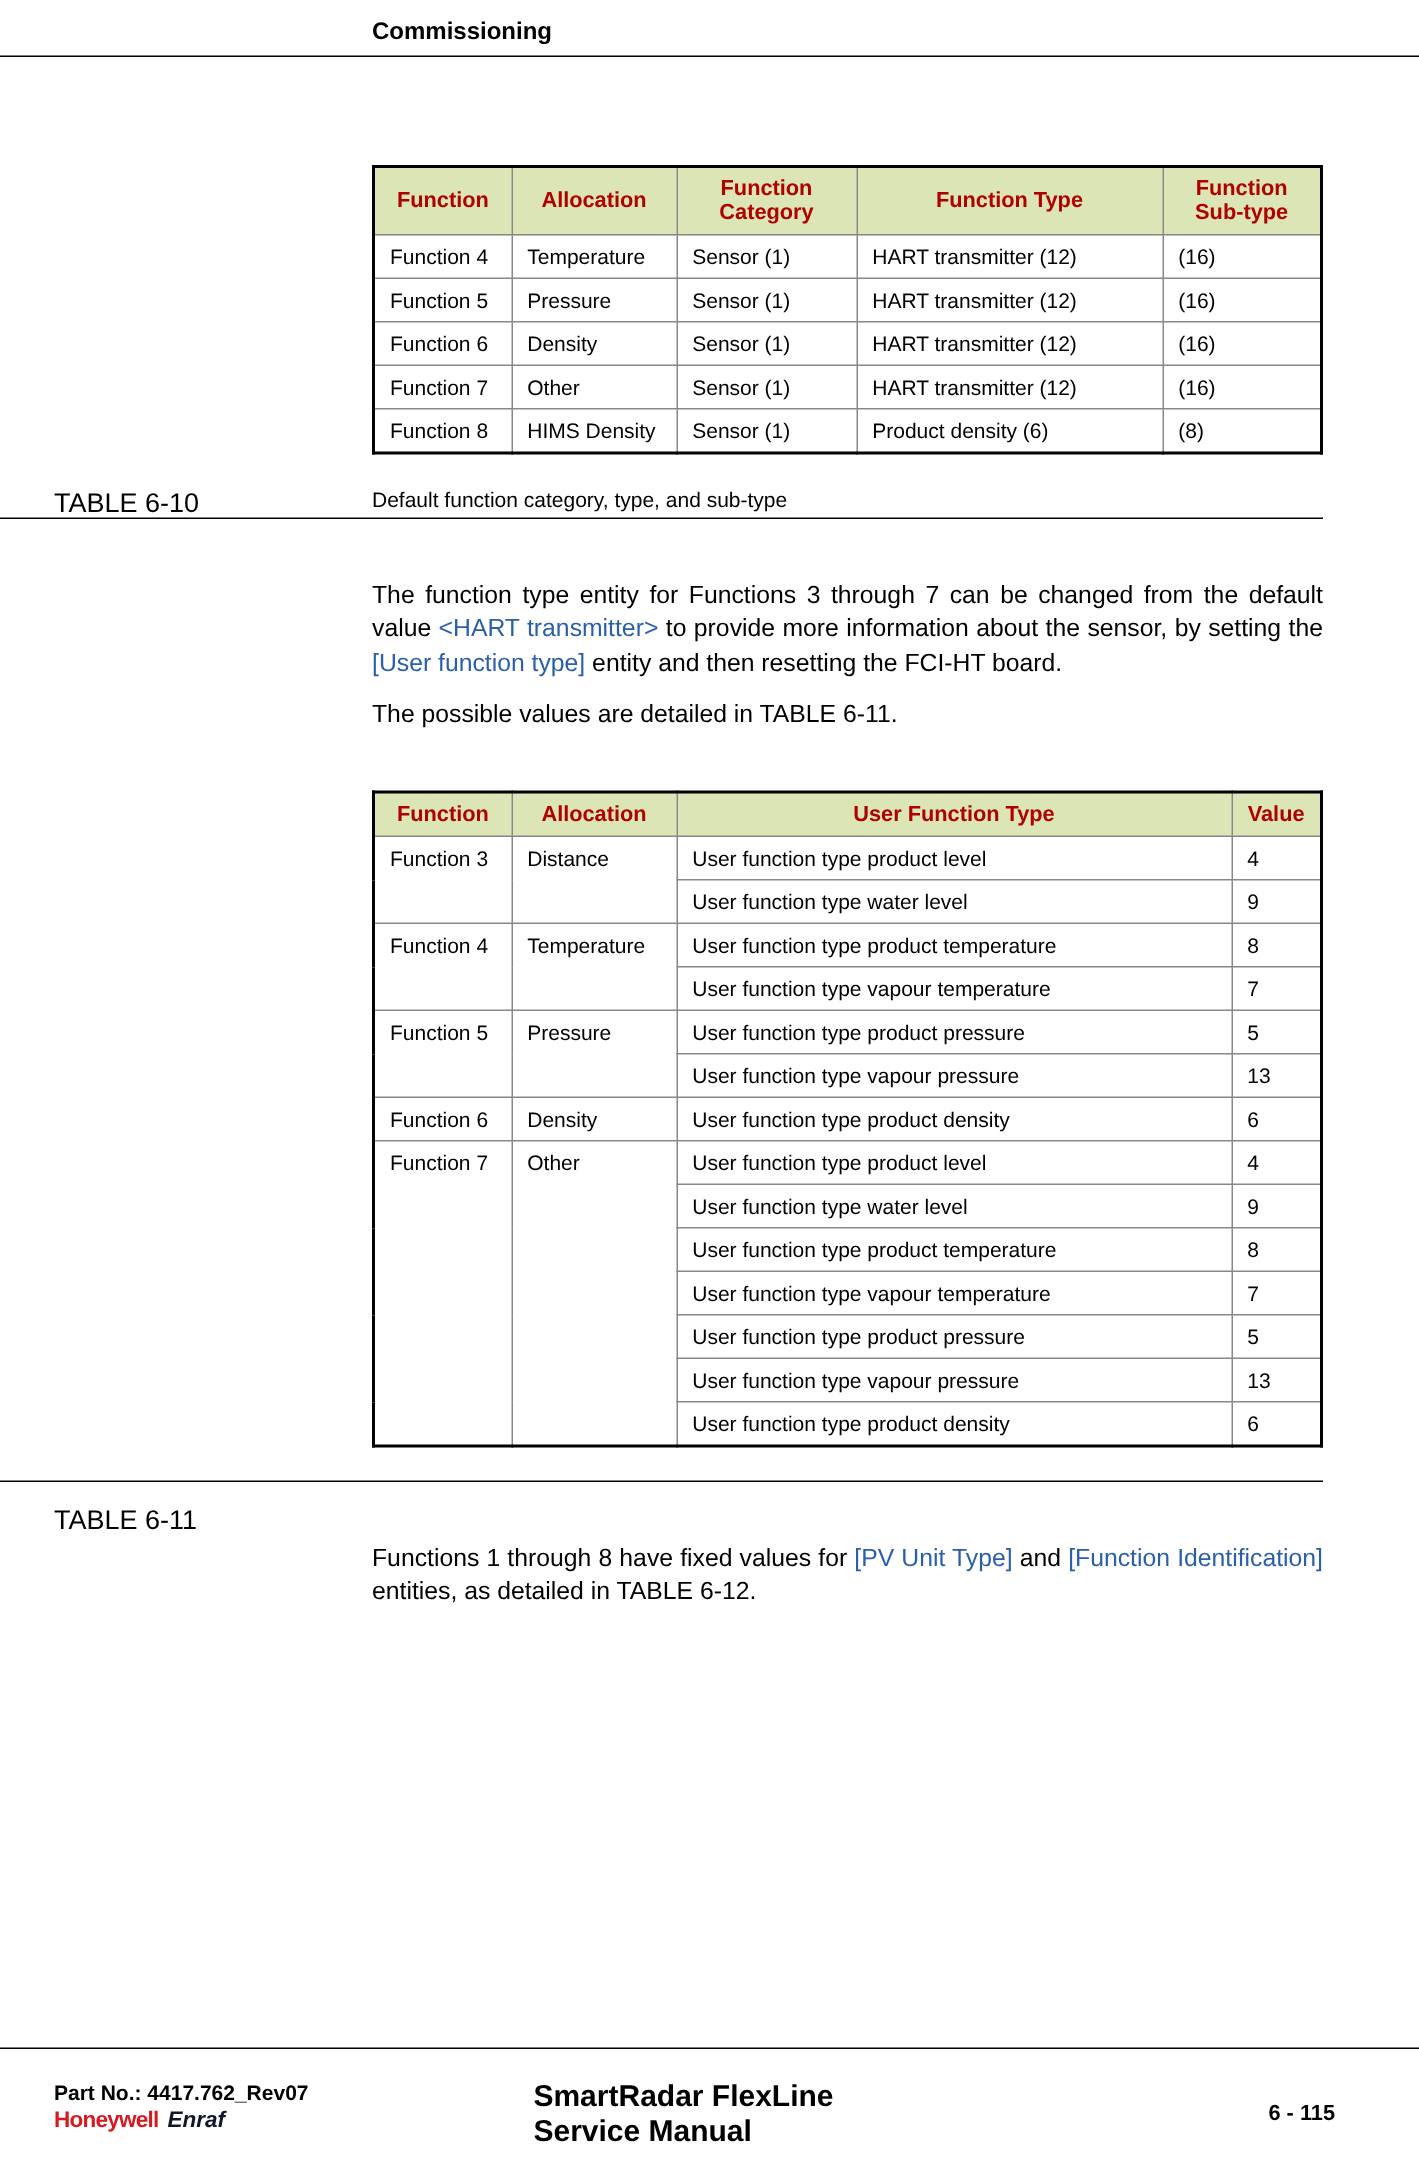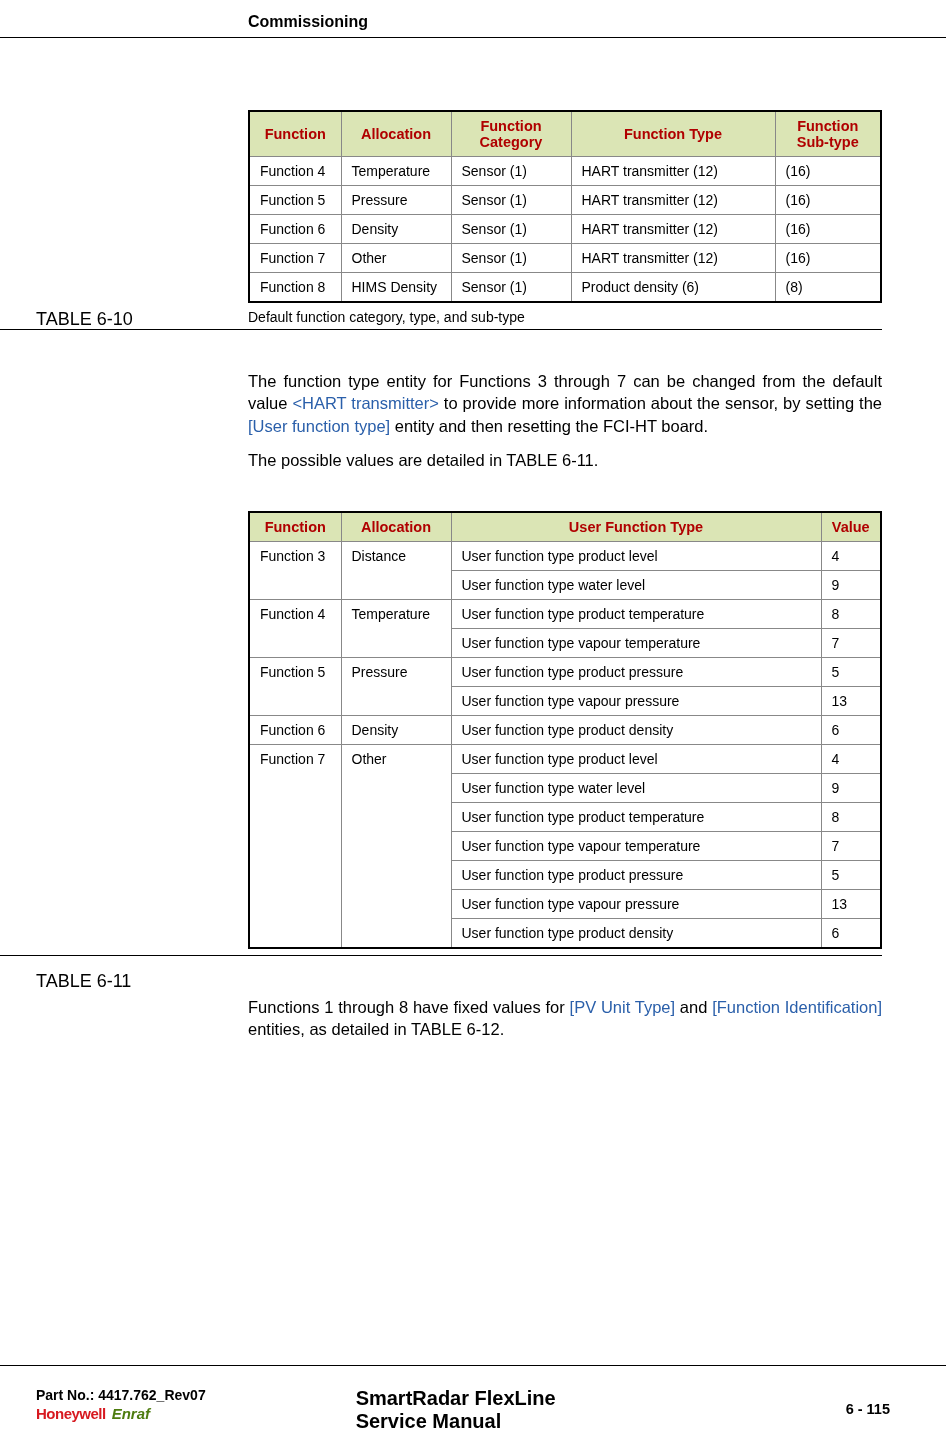--- a/index.html
+++ b/index.html
@@ -34,21 +34,21 @@
     .content {
       position: absolute;
       top: 110px;
       left: 248px;
       width: 634px;
     }
     table.data-table {
       border-collapse: collapse;
       width: 100%;
       border: 2px solid #000;
-      margin-bottom: 6px;
+      margin-bottom: 22px;
     }
     table.data-table th {
       background: #dbe5b5;
       color: #b00000;
       font-weight: bold;
       text-align: center;
       border: 1px solid #888;
       padding: 6px 8px;
       font-size: 14.5px;
       vertical-align: middle;
@@ -97,21 +97,21 @@
       align-items: center;
       margin-top: 2px;
     }
     .honeywell {
       color: #d71920;
       font-weight: bold;
       font-size: 15px;
       letter-spacing: -0.5px;
     }
     .enraf {
-      color: #4d7c0f;
+      color: #0f172a;
       font-style: italic;
       font-weight: bold;
       font-size: 15px;
       margin-left: 6px;
     }
     .footer-center {
       font-size: 20px;
       font-weight: bold;
       text-align: left;
       margin-left: -140px;

